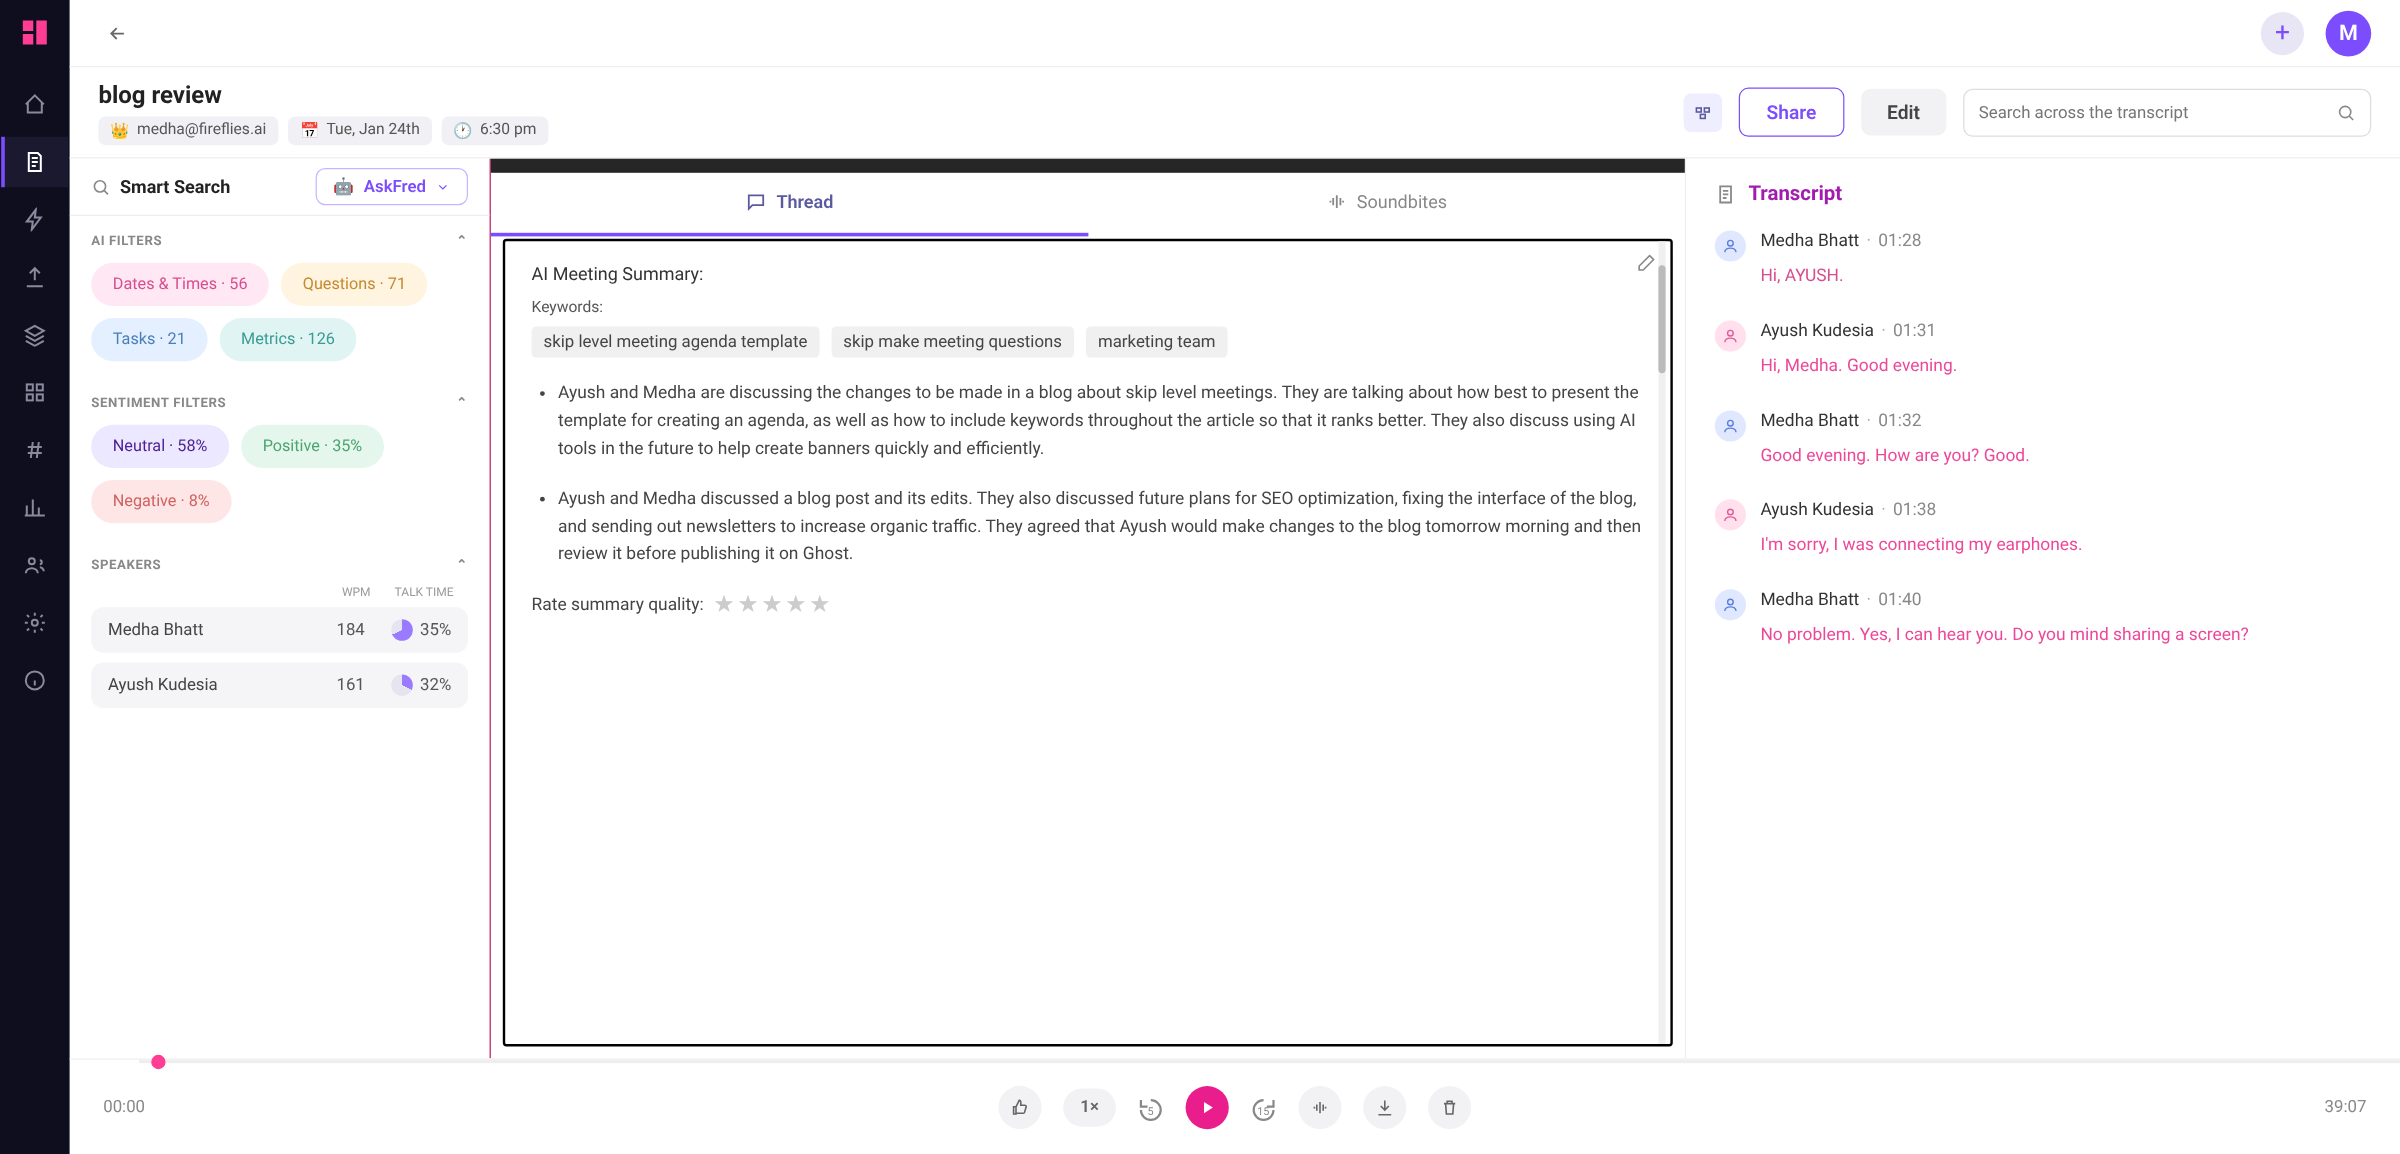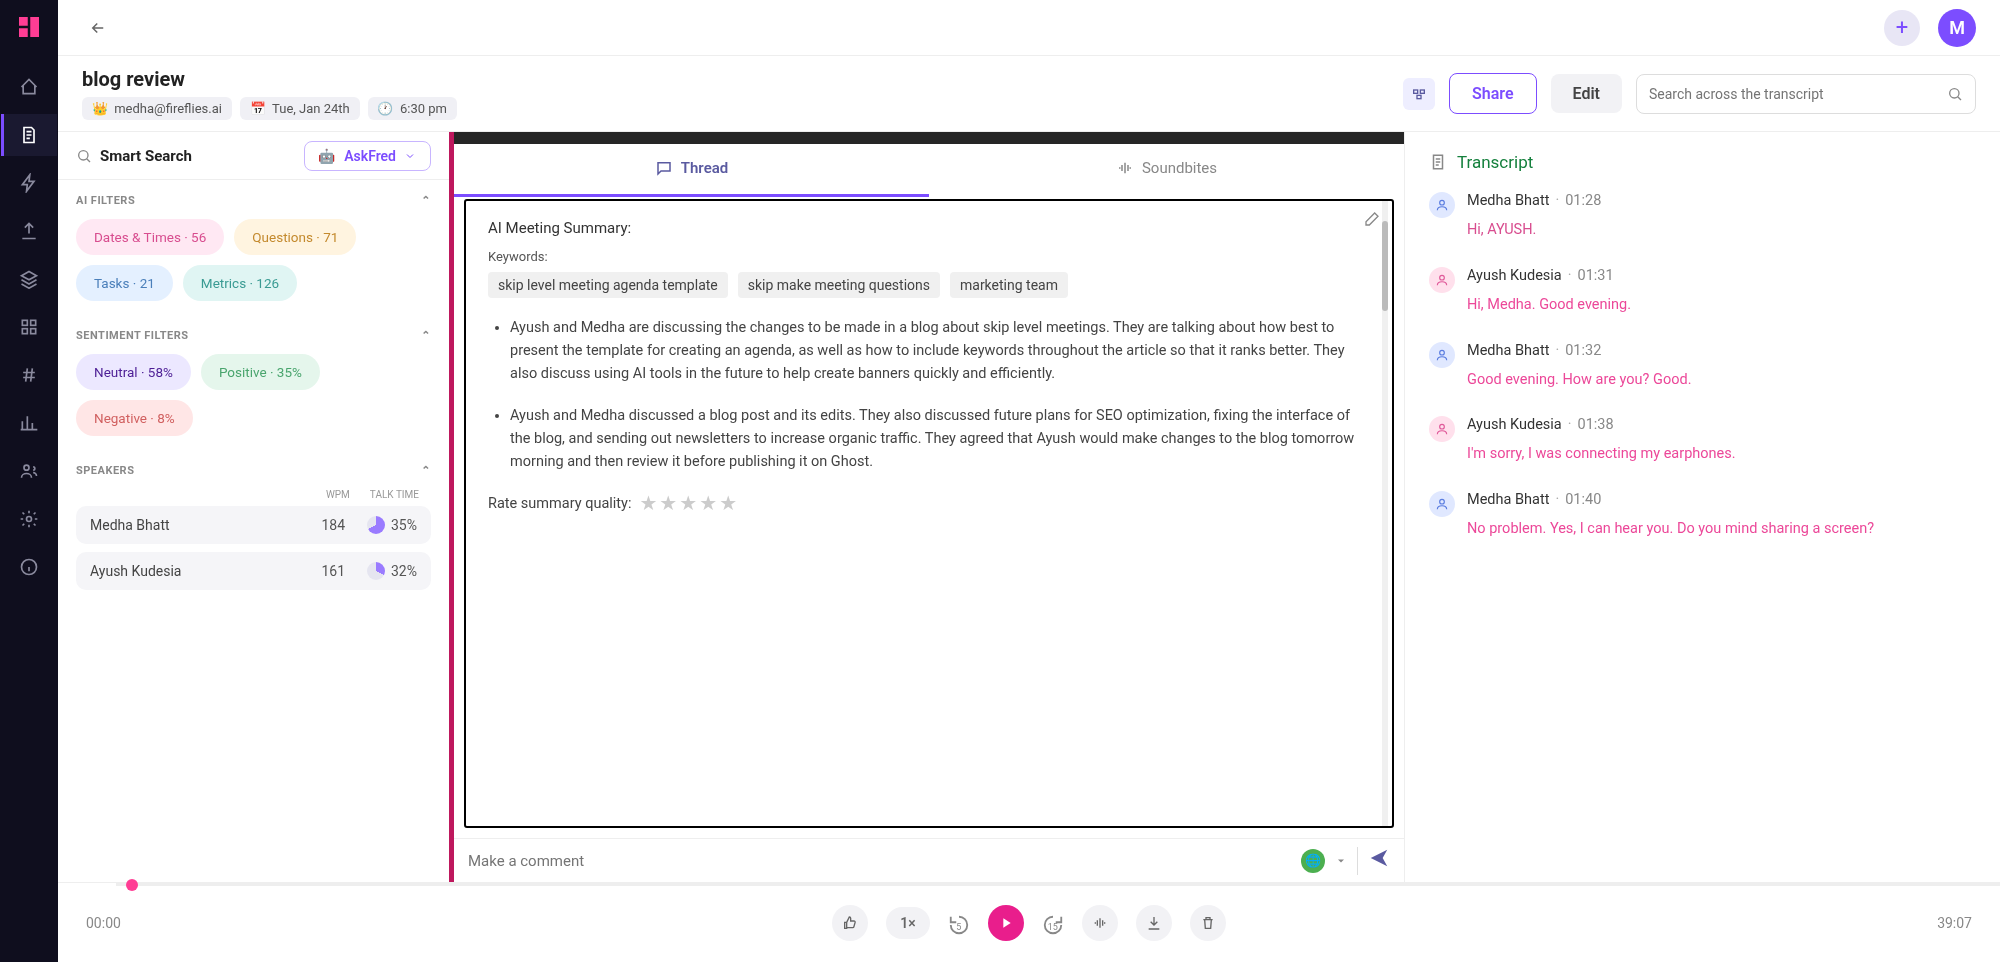--- a/index.html
+++ b/index.html
@@ -23,21 +23,21 @@
 .meta-chip { background: #f0f0f5; padding: 4px 10px; border-radius: 6px; font-size: 13px; color: #555; display: flex; align-items: center; gap: 6px; }
 .meta-chip .ci { font-size: 13px; }
 .meta-right { margin-left: auto; display: flex; align-items: center; gap: 14px; }
 .icon-square { width: 32px; height: 32px; background: #eef; border-radius: 6px; display: flex; align-items: center; justify-content: center; color: #5a5aa0; cursor: pointer; }
 .btn-share { padding: 10px 22px; border: 1.5px solid #7c4dff; color: #7c4dff; border-radius: 8px; font-weight: 600; cursor: pointer; background: #fff; }
 .btn-edit { padding: 10px 22px; background: #f2f2f5; border-radius: 8px; color: #444; font-weight: 600; cursor: pointer; }
 .search-box { width: 340px; height: 40px; border: 1px solid #ddd; border-radius: 8px; display: flex; align-items: center; padding: 0 12px; color: #999; }
 .search-box input { border: none; outline: none; flex: 1; font-size: 14px; }
 .search-box svg { width: 16px; height: 16px; color: #888; }
 .content { flex: 1; display: flex; overflow: hidden; }
-.sidebar { width: 396px; border-right: 5px solid #be185d; display: flex; flex-direction: column; padding: 0; }
+.sidebar { width: 351px; border-right: 1px solid #be185d; display: flex; flex-direction: column; padding: 0; }
 .smart-search { height: 48px; display: flex; align-items: center; padding: 0 18px; border-bottom: 1px solid #eee; }
 .smart-search .ss-label { font-weight: 700; font-size: 15px; color: #222; display: flex; align-items: center; gap: 8px; }
 .askfred { margin-left: auto; padding: 6px 14px; border: 1.5px solid #c8b5ff; border-radius: 8px; display: flex; align-items: center; gap: 8px; color: #7c4dff; font-weight: 600; font-size: 14px; cursor: pointer; }
 .section { padding: 14px 18px; }
 .section-head { display: flex; align-items: center; font-size: 11px; font-weight: 700; color: #888; letter-spacing: 0.5px; margin-bottom: 12px; }
 .section-head .chev { margin-left: auto; color: #888; }
 .pill-row { display: flex; flex-wrap: wrap; gap: 10px; }
 .pill { padding: 10px 18px; border-radius: 999px; font-size: 13.5px; cursor: pointer; }
 .pill.pink { background: #ffe8f3; color: #d84d8f; }
 .pill.yellow { background: #fff4e0; color: #c48a2e; }
@@ -70,21 +70,21 @@
 .bullets { padding-left: 22px; }
 .bullets li { font-size: 14.5px; color: #444; line-height: 1.6; margin-bottom: 18px; }
 .rating { display: flex; align-items: center; gap: 8px; }
 .stars { color: #ccc; font-size: 20px; letter-spacing: 2px; }
 .comment-bar { height: 44px; display: flex; align-items: center; padding: 0 14px; border-top: 1px solid #eee; }
 .comment-bar input { flex: 1; border: none; outline: none; font-size: 15px; }
 .comment-right { display: flex; align-items: center; gap: 10px; }
 .globe { width:24px; height:24px; border-radius:50%; background:#4caf50; display:flex; align-items:center; justify-content:center; color:#fff; font-size:13px;}
 .send { color: #5a5aa0; cursor: pointer; font-size:20px; }
 .transcript { width: 595px; display: flex; flex-direction: column; padding: 20px 24px; overflow: auto; }
-.tr-head { display: flex; align-items: center; gap: 10px; font-size: 17px; font-weight: 400; color: #15803d; margin-bottom: 20px; }
+.tr-head { display: flex; align-items: center; gap: 10px; font-size: 17px; font-weight: 700; color: #a21caf; margin-bottom: 20px; }
 .tr-entry { display: flex; gap: 12px; margin-bottom: 26px; }
 .tr-avatar { width: 26px; height: 26px; border-radius: 50%; display:flex; align-items:center; justify-content:center; flex-shrink:0; }
 .tr-avatar svg { width:14px; height:14px; }
 .tr-body { flex: 1; }
 .tr-meta { font-size: 14.5px; color: #333; margin-bottom: 10px; }
 .tr-meta .dot { color: #aaa; margin: 0 6px; }
 .tr-meta .ts { color: #888; }
 .tr-text { font-size: 14.5px; color: #ec4899; line-height: 1.5; }
 .tr-text.hl { color: #d84d8f; }
 .av-blue { background:#e0e8ff; color:#5a7de0; }
@@ -338,35 +338,20 @@
           <ul class="bullets" id="summary-bullets">
               <li>Ayush and Medha are discussing the changes to be made in a blog about skip level meetings. They are talking about how best to present the template for creating an agenda, as well as how to include keywords throughout the article so that it ranks better. They also discuss using AI tools in the future to help create banners quickly and efficiently.</li>
               <li> Ayush and Medha discussed a blog post and its edits. They also discussed future plans for SEO optimization, fixing the interface of the blog, and sending out newsletters to increase organic traffic. They agreed that Ayush would make changes to the blog tomorrow morning and then review it before publishing it on Ghost.</li>
             </ul>
           <div class="rating">
             <span style="font-size:14.5px;color:#444;">Rate summary quality:</span>
             <span class="stars">★★★★★</span>
           </div>
         </div>
 
-        <div class="comment-bar">
-          <input type="text" placeholder="Make a comment" style="">
-          <div class="comment-right">
-            <div class="globe">🌐</div>
-            <svg width="12" height="12" viewBox="0 0 24 24" fill="#888">
-                <path d="M6 9l6 6 6-6z"></path>
-              </svg>
-            <div style="width:1px;height:28px;background:#ddd;"></div>
-            <div class="send">
-              <svg width="22" height="22" viewBox="0 0 24 24" fill="#5a5aa0">
-                  <path d="M3 12l18-9-5 9 5 9z"></path>
-                </svg>
-            </div>
-          </div>
-        </div>
       </div>
 
       <div class="transcript">
         <div class="tr-head">
           <svg width="18" height="18" viewBox="0 0 24 24" fill="none" stroke="#888" stroke-width="2">
               <path d="M6 3h12v18H6zM9 8h6M9 12h6M9 16h4"></path>
             </svg>
           <span>Transcript</span>
         </div>
         <div id="tr-entries">

